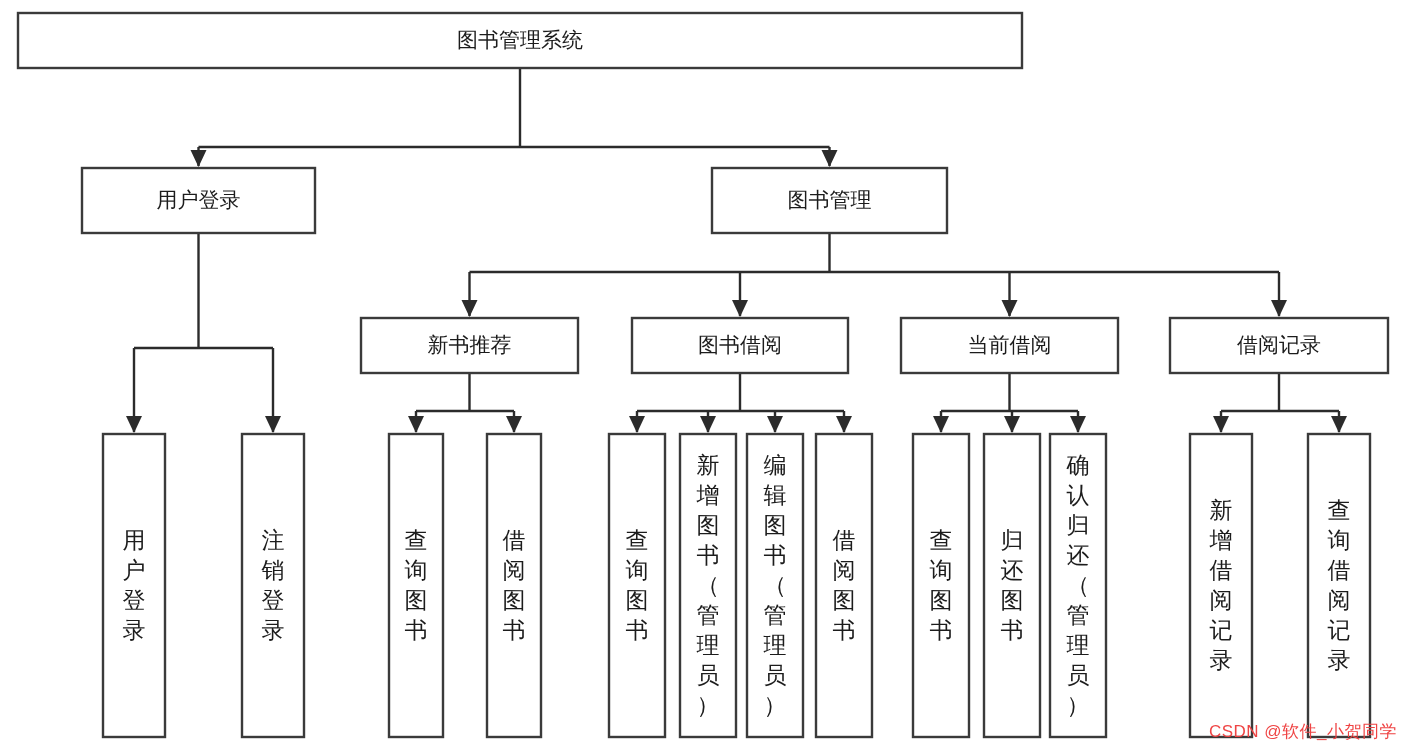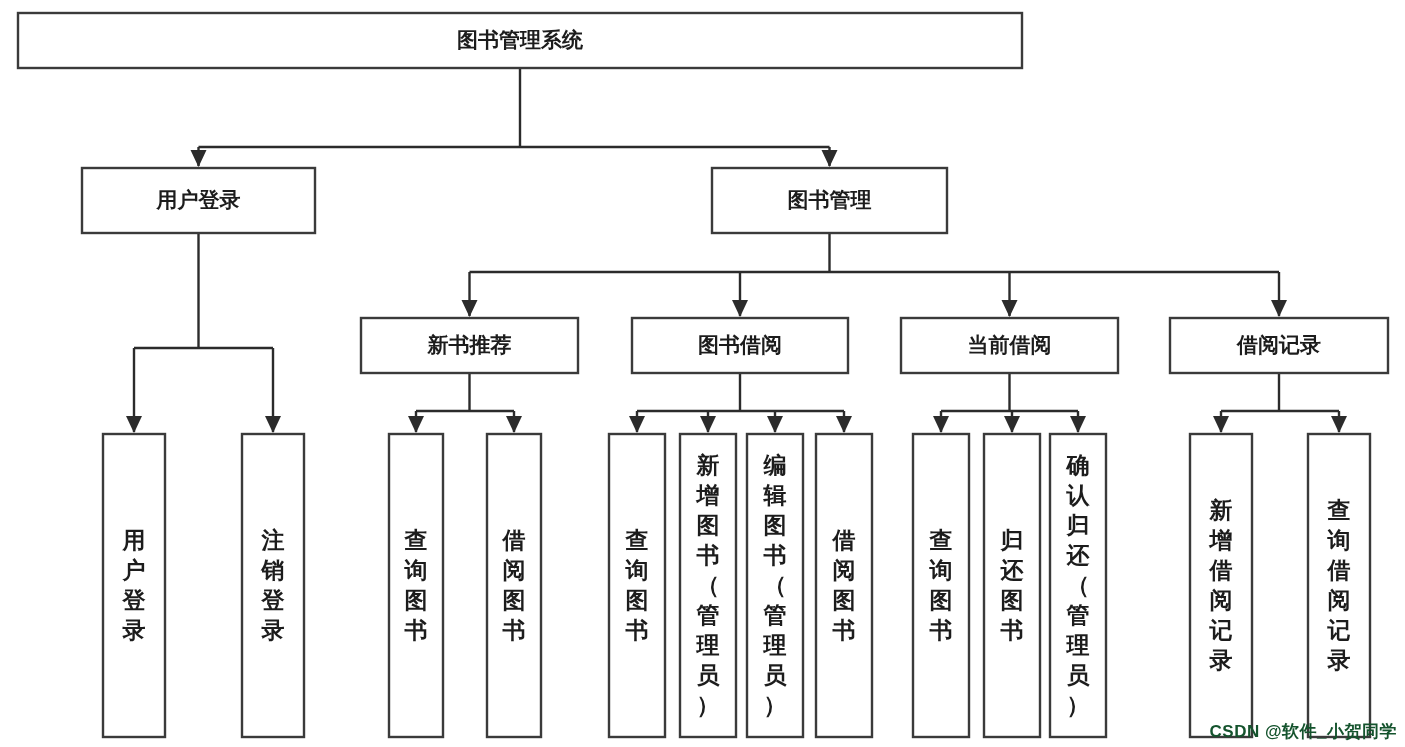--- a/index.html
+++ b/index.html
@@ -2,42 +2,42 @@
 <html><head>
 <meta charset="utf-8">
 <style>
   html,body{margin:0;padding:0;}
   body{
     width:1405px;height:747px;
     background:#ffffff;
     font-family:"Liberation Sans","DejaVu Sans",sans-serif;
     overflow:hidden;
   }
-  #chart-root{position:relative;width:1405px;height:747px;font-weight:bold;}
+  #chart-root{position:relative;width:1405px;height:747px;}
   svg#diagram{position:absolute;left:0;top:0;width:1405px;height:747px;display:block;}
   .node-box{fill:#ffffff;stroke:#3a3a3a;stroke-width:2.4;}
   .conn{stroke:#2b2b2b;stroke-width:2.4;fill:none;}
   .arrow-head{fill:#2b2b2b;stroke:none;}
   .node-label{
     font-family:"Liberation Sans","DejaVu Sans",sans-serif;
     fill:#1c1c1c;
     font-size:21px;
     text-anchor:middle;
     dominant-baseline:middle;
   }
   .leaf-label{
     font-family:"Liberation Sans","DejaVu Sans",sans-serif;
     fill:#1c1c1c;
     font-size:23px;
     text-anchor:middle;
   }
   .watermark{
     position:absolute;
     right:8px;bottom:4px;
-    color:#14532d;
+    color:#ef4444;
     font-size:17px;
     font-family:"Liberation Sans","DejaVu Sans",sans-serif;
     letter-spacing:.5px;
     white-space:nowrap;
     pointer-events:none;
     text-align:center;
   }
 </style>
 </head>
 <body>

